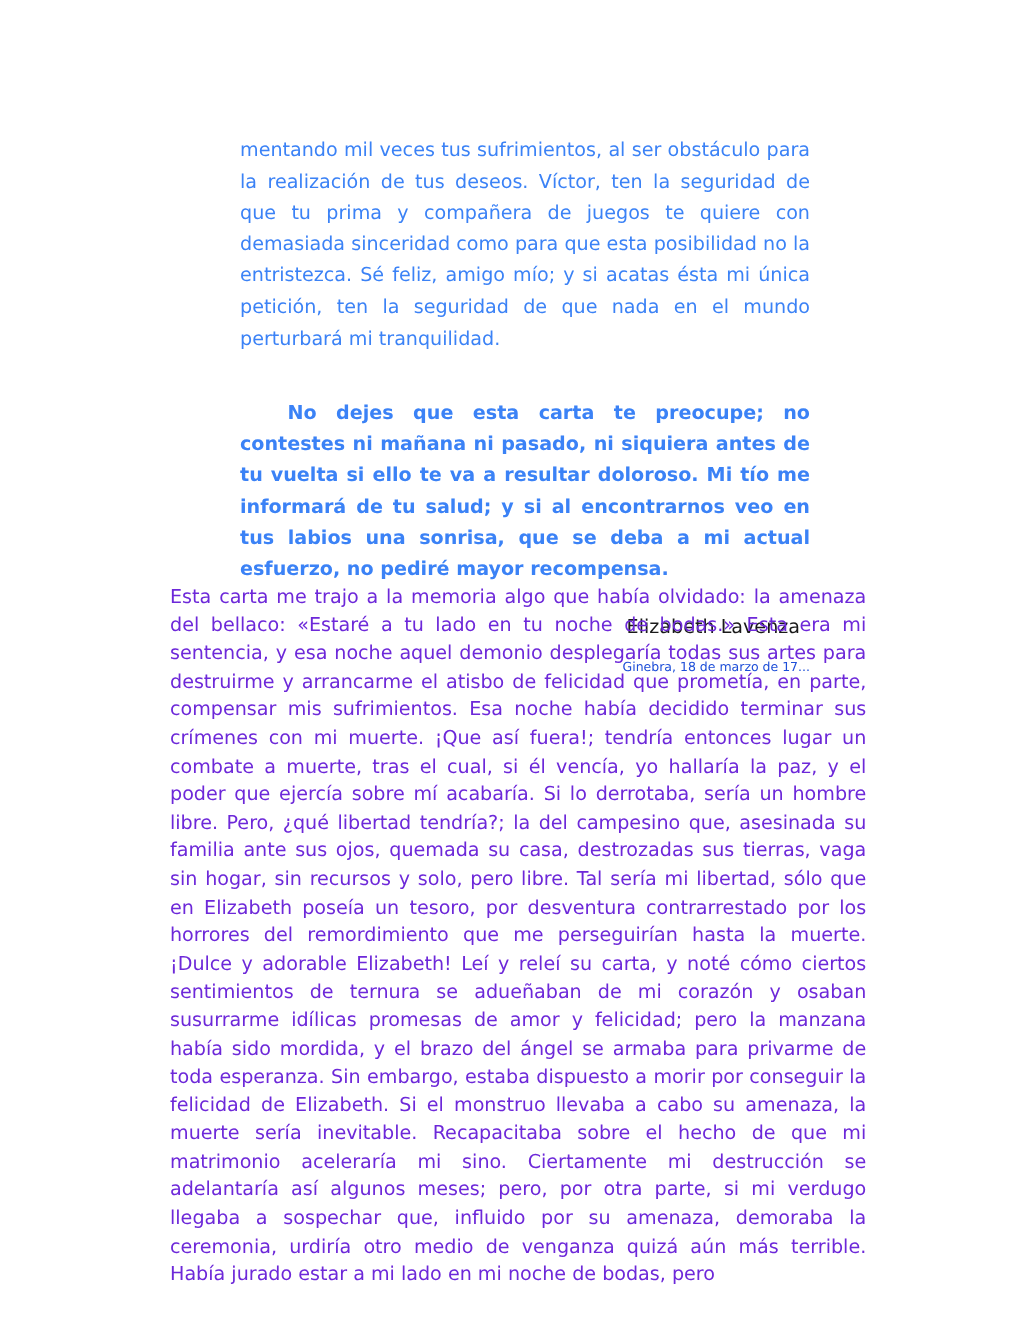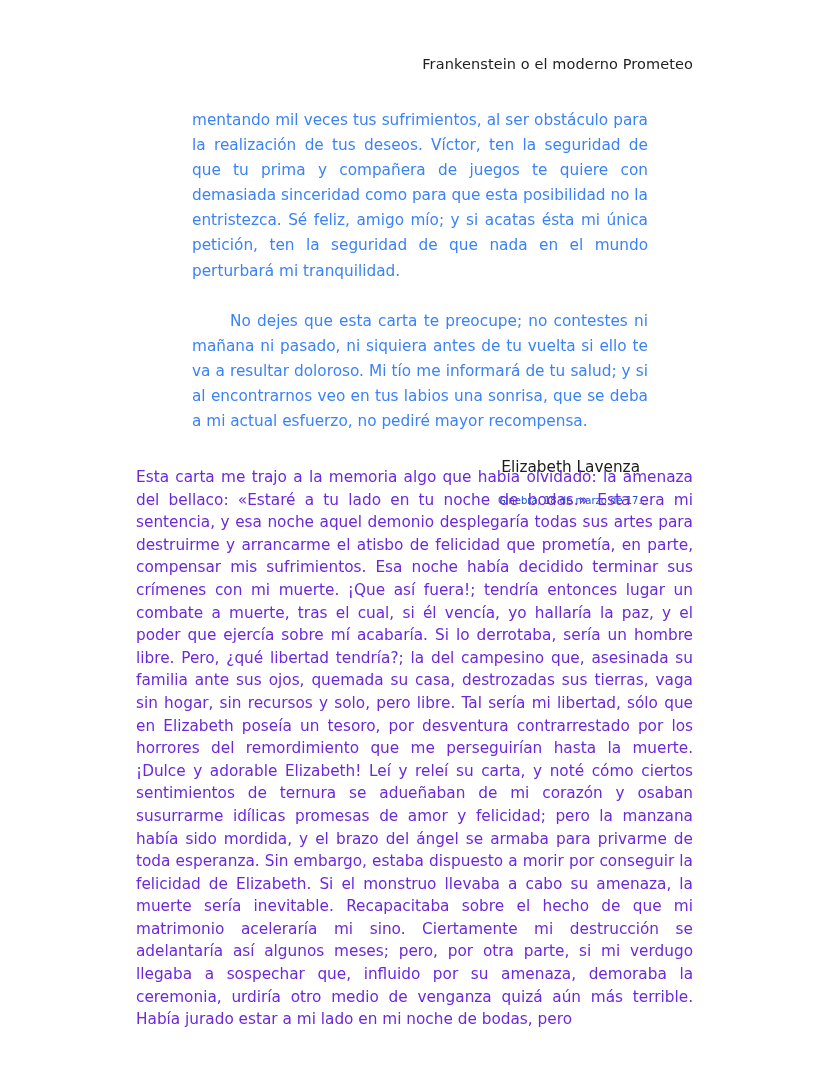--- a/index.html
+++ b/index.html
@@ -42,22 +42,23 @@
   .letter-para {
     margin: 0;
     font-size: 15.3px;
     line-height: 25.1px;
     text-align: justify;
     text-justify: inter-word;
     hyphens: manual;
     color: #3b82f6;
   }
   .letter-para.second {
-    margin-top: 25px;
+    margin-top: 34px;
     text-indent: 38px;
+    font-weight: bold;
   }
   .letter-signature {
     margin: 8px;
     margin-top: 21px;
     font-size: 15.3px;
     line-height: 25.1px;
     text-align: right;
     color: #1a1a1a;
   }
   .letter-place {
@@ -104,21 +105,20 @@
     font-size: 14px;
     line-height: 19px;
     color: #1f1f1f;
   }
 </style>
 </head>
 <body>
 
 <div class="page">
 
-  <div class="running-head">Frankenstein o el moderno Prometeo</div>
 
   <div class="letter-block">
     <p class="letter-para">mentando mil veces tus sufrimientos, al ser obstáculo para la realización de tus deseos. Víctor, ten la seguridad de que tu prima y compañera de juegos te quiere con demasiada sinceridad como para que esta posibilidad no la entristezca. Sé feliz, amigo mío; y si acatas ésta mi única petición, ten la seguridad de que nada en el mundo perturbará mi tranquilidad.</p>
     <p class="letter-para second">No dejes que esta carta te preocupe; no contestes ni mañana ni pasado, ni siquiera antes de tu vuelta si ello te va a resultar doloroso. Mi tío me informará de tu salud; y si al encontrarnos veo en tus labios una sonrisa, que se deba a mi actual esfuerzo, no pediré mayor recompensa.</p>
     <p class="letter-signature">Elizabeth Lavenza</p>
     <p class="letter-place">Ginebra, 18 de marzo de 17...</p>
   </div>
 
   <div class="body-block">
     <p class="body-para">Esta carta me trajo a la memoria algo que había olvidado: la amenaza del bellaco: «Estaré a tu lado en tu noche de bodas.» Esta era mi sentencia, y esa noche aquel demonio desplegaría todas sus artes para destruirme y arrancarme el atisbo de felicidad que prometía, en parte, compensar mis sufrimientos. Esa noche había decidido terminar sus crímenes con mi muerte. ¡Que así fuera!; tendría entonces lugar un combate a muerte, tras el cual, si él vencía, yo hallaría la paz, y el poder que ejercía sobre mí acabaría. Si lo derrotaba, sería un hombre libre. Pero, ¿qué libertad tendría?; la del campesino que, asesinada su familia ante sus ojos, quemada su casa, destrozadas sus tierras, vaga sin hogar, sin recursos y solo, pero libre. Tal sería mi libertad, sólo que en Elizabeth poseía un tesoro, por desventura contrarrestado por los horrores del remordimiento que me perseguirían hasta la muerte. ¡Dulce y adorable Elizabeth! Leí y releí su carta, y noté cómo ciertos sentimientos de ternura se adueñaban de mi corazón y osaban susurrarme idílicas promesas de amor y felicidad; pero la manzana había sido mordida, y el brazo del ángel se armaba para privarme de toda esperanza. Sin embargo, estaba dispuesto a morir por conseguir la felicidad de Elizabeth. Si el monstruo llevaba a cabo su amenaza, la muerte sería inevitable. Recapacitaba sobre el hecho de que mi matrimonio aceleraría mi sino. Ciertamente mi destrucción se adelantaría así algunos meses; pero, por otra parte, si mi verdugo llegaba a sospechar que, influido por su amenaza, demoraba la ceremonia, urdiría otro medio de venganza quizá aún más terrible. Había jurado estar a mi lado en mi noche de bodas, pero</p>

